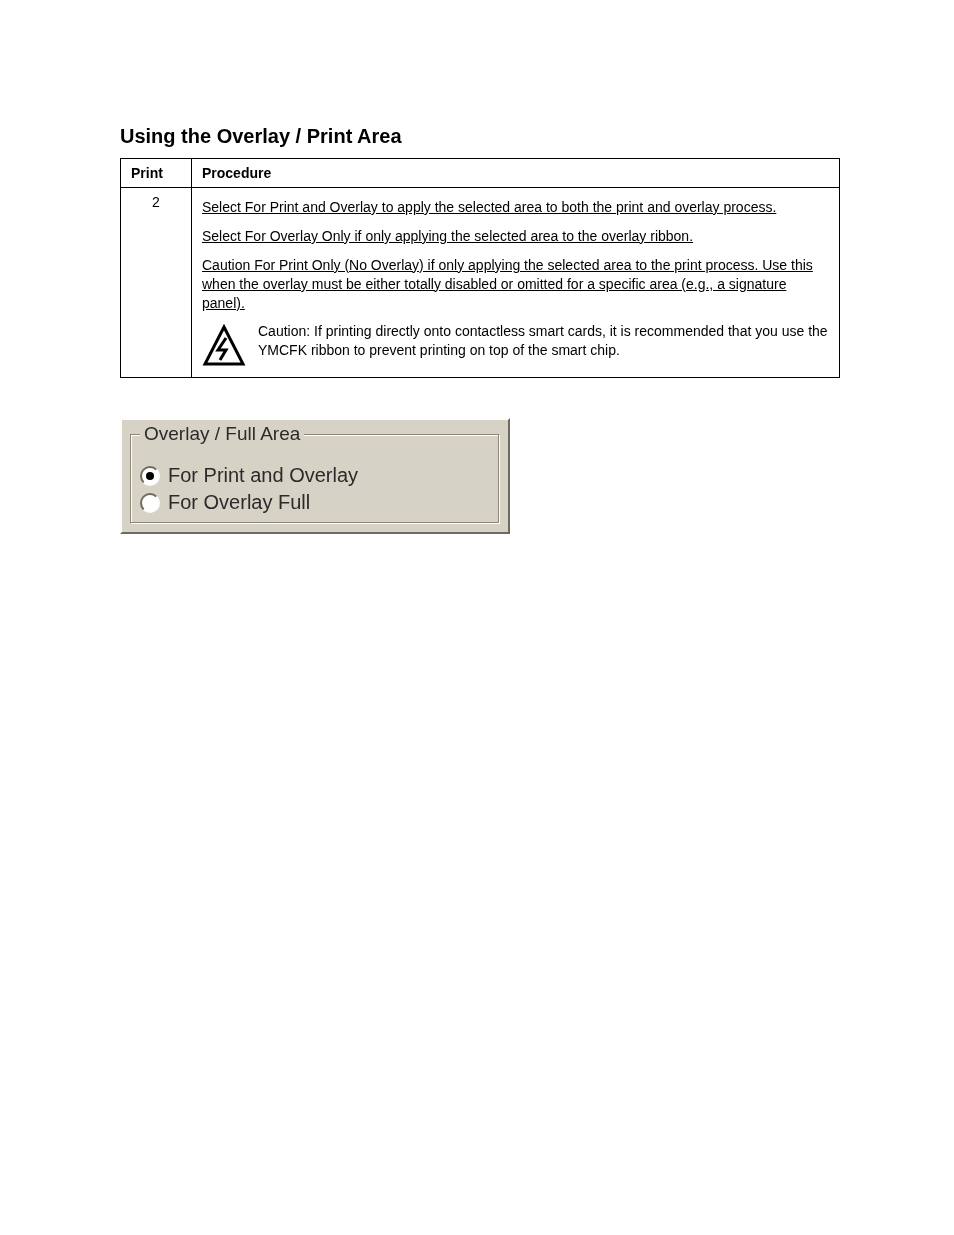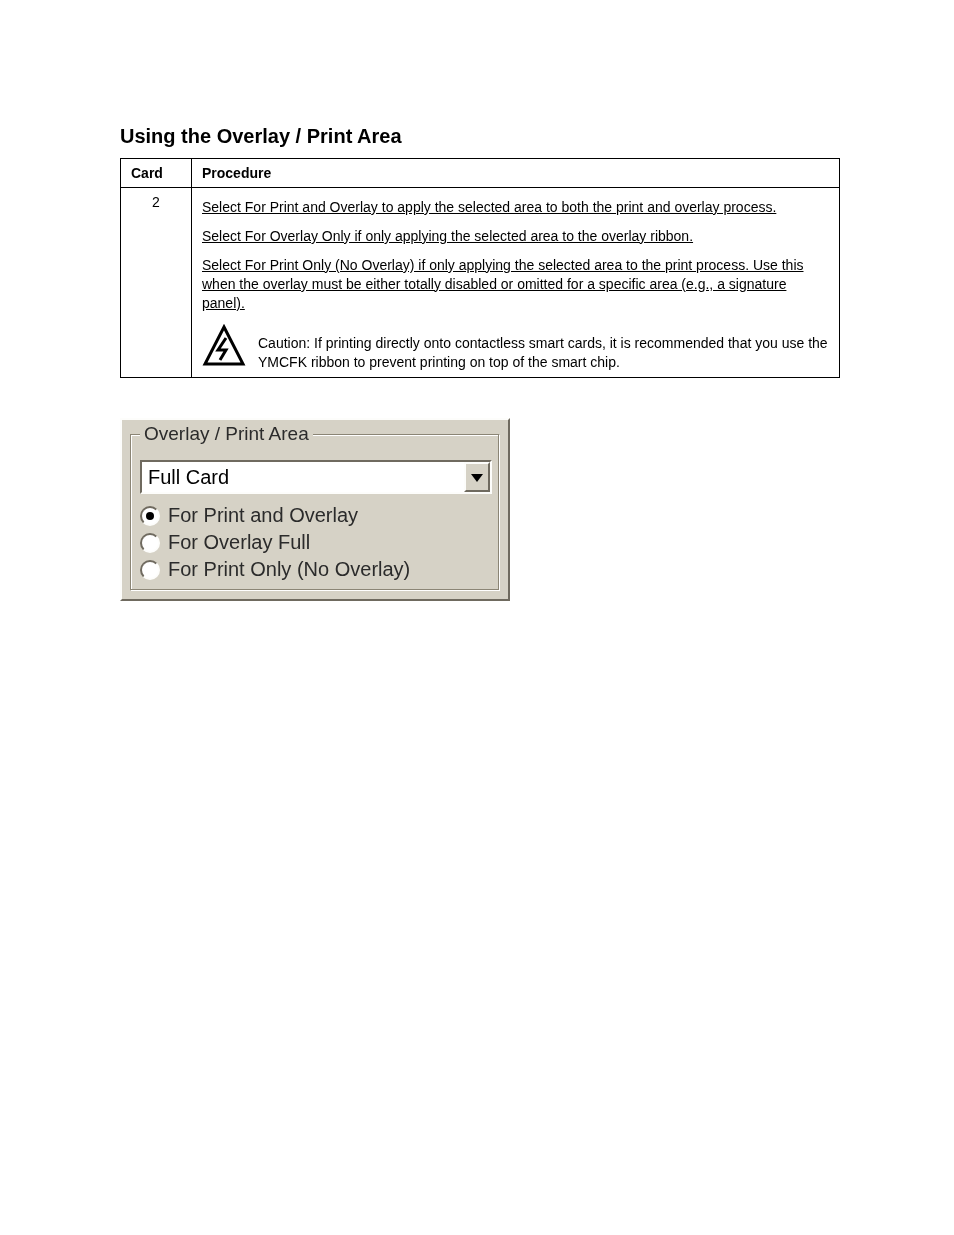--- a/index.html
+++ b/index.html
@@ -46,21 +46,21 @@
     width: 50px;
     text-align: center;
   }
   td p {
     margin: 4px 0 10px 0;
     line-height: 1.35;
     text-decoration: underline;
   }
   .caution-block {
     display: flex;
-    align-items: flex-end;
+    align-items: flex-start;
     gap: 12px;
     margin-top: 8px;
   }
   .caution-icon {
     flex: 0 0 auto;
     margin-top: 2px;
   }
   .caution-text {
     font-size: 14px;
     line-height: 1.35;
@@ -183,72 +183,58 @@
 
 <div class="page">
 
   <div class="doc-title"></div>
 
   <div class="section-heading">Using the Overlay / Print Area</div>
 
   <table class="proc">
     <tbody>
         <tr>
-      <th>Card</th>
+      <th>Print</th>
       <th>Procedure</th>
     </tr>
     <tr>
       <td class="step">2</td>
       <td>
         <p>Select For Print and Overlay to apply the selected area to both the print and overlay process.</p>
         <p>Select For Overlay Only if only applying the selected area to the overlay ribbon.</p>
-        <p>Select For Print Only (No Overlay) if only applying the selected area to the print process. Use this when the overlay must be either totally disabled or omitted for a specific area (e.g., a signature panel).</p>
+        <p>Caution For Print Only (No Overlay) if only applying the selected area to the print process. Use this when the overlay must be either totally disabled or omitted for a specific area (e.g., a signature panel).</p>
         <div class="caution-block">
           <span class="caution-icon">
             <svg width="44" height="44" viewBox="0 0 44 44">
               <polygon points="22,3 41,40 3,40" fill="none" stroke="#000" stroke-width="3"></polygon>
               <polyline points="24,14 16,26 24,26 18,36" fill="none" stroke="#000" stroke-width="3"></polyline>
             </svg>
           </span>
           <span class="caution-text">Caution: If printing directly onto contactless smart cards, it is recommended that you use the YMCFK ribbon to prevent printing on top of the smart chip.</span>
         </div>
       </td>
     </tr>
   </tbody>
     </table>
 
   <div class="win-groupbox">
     <div class="win-group-frame"></div>
-    <div class="win-legend">Overlay / Print Area</div>
-
-    <div class="win-select">
-      <div class="win-select-value">Full Card</div>
-      <div class="win-select-btn">
-        <span>
-          <svg width="12" height="8" viewBox="0 0 12 8">
-              <polygon points="0,0 12,0 6,8" fill="#000"></polygon>
-            </svg>
-        </span>
-      </div>
-    </div>
+    <div class="win-legend">Overlay / Full Area</div>
+
 
     <div class="win-radio-row">
       <span class="win-radio">
           <span class="dot"></span>
         </span>
       <span class="win-radio-label">For Print and Overlay</span>
     </div>
     <div class="win-radio-row">
       <span class="win-radio"></span>
       <span class="win-radio-label">For Overlay Full</span>
     </div>
-    <div class="win-radio-row">
-      <span class="win-radio"></span>
-      <span class="win-radio-label">For Print Only (No Overlay)</span>
-    </div>
   </div>
 
   <div class="footer">
     <span></span>
     <span></span>
   </div>
 
 </div>
 
 </body></html>

